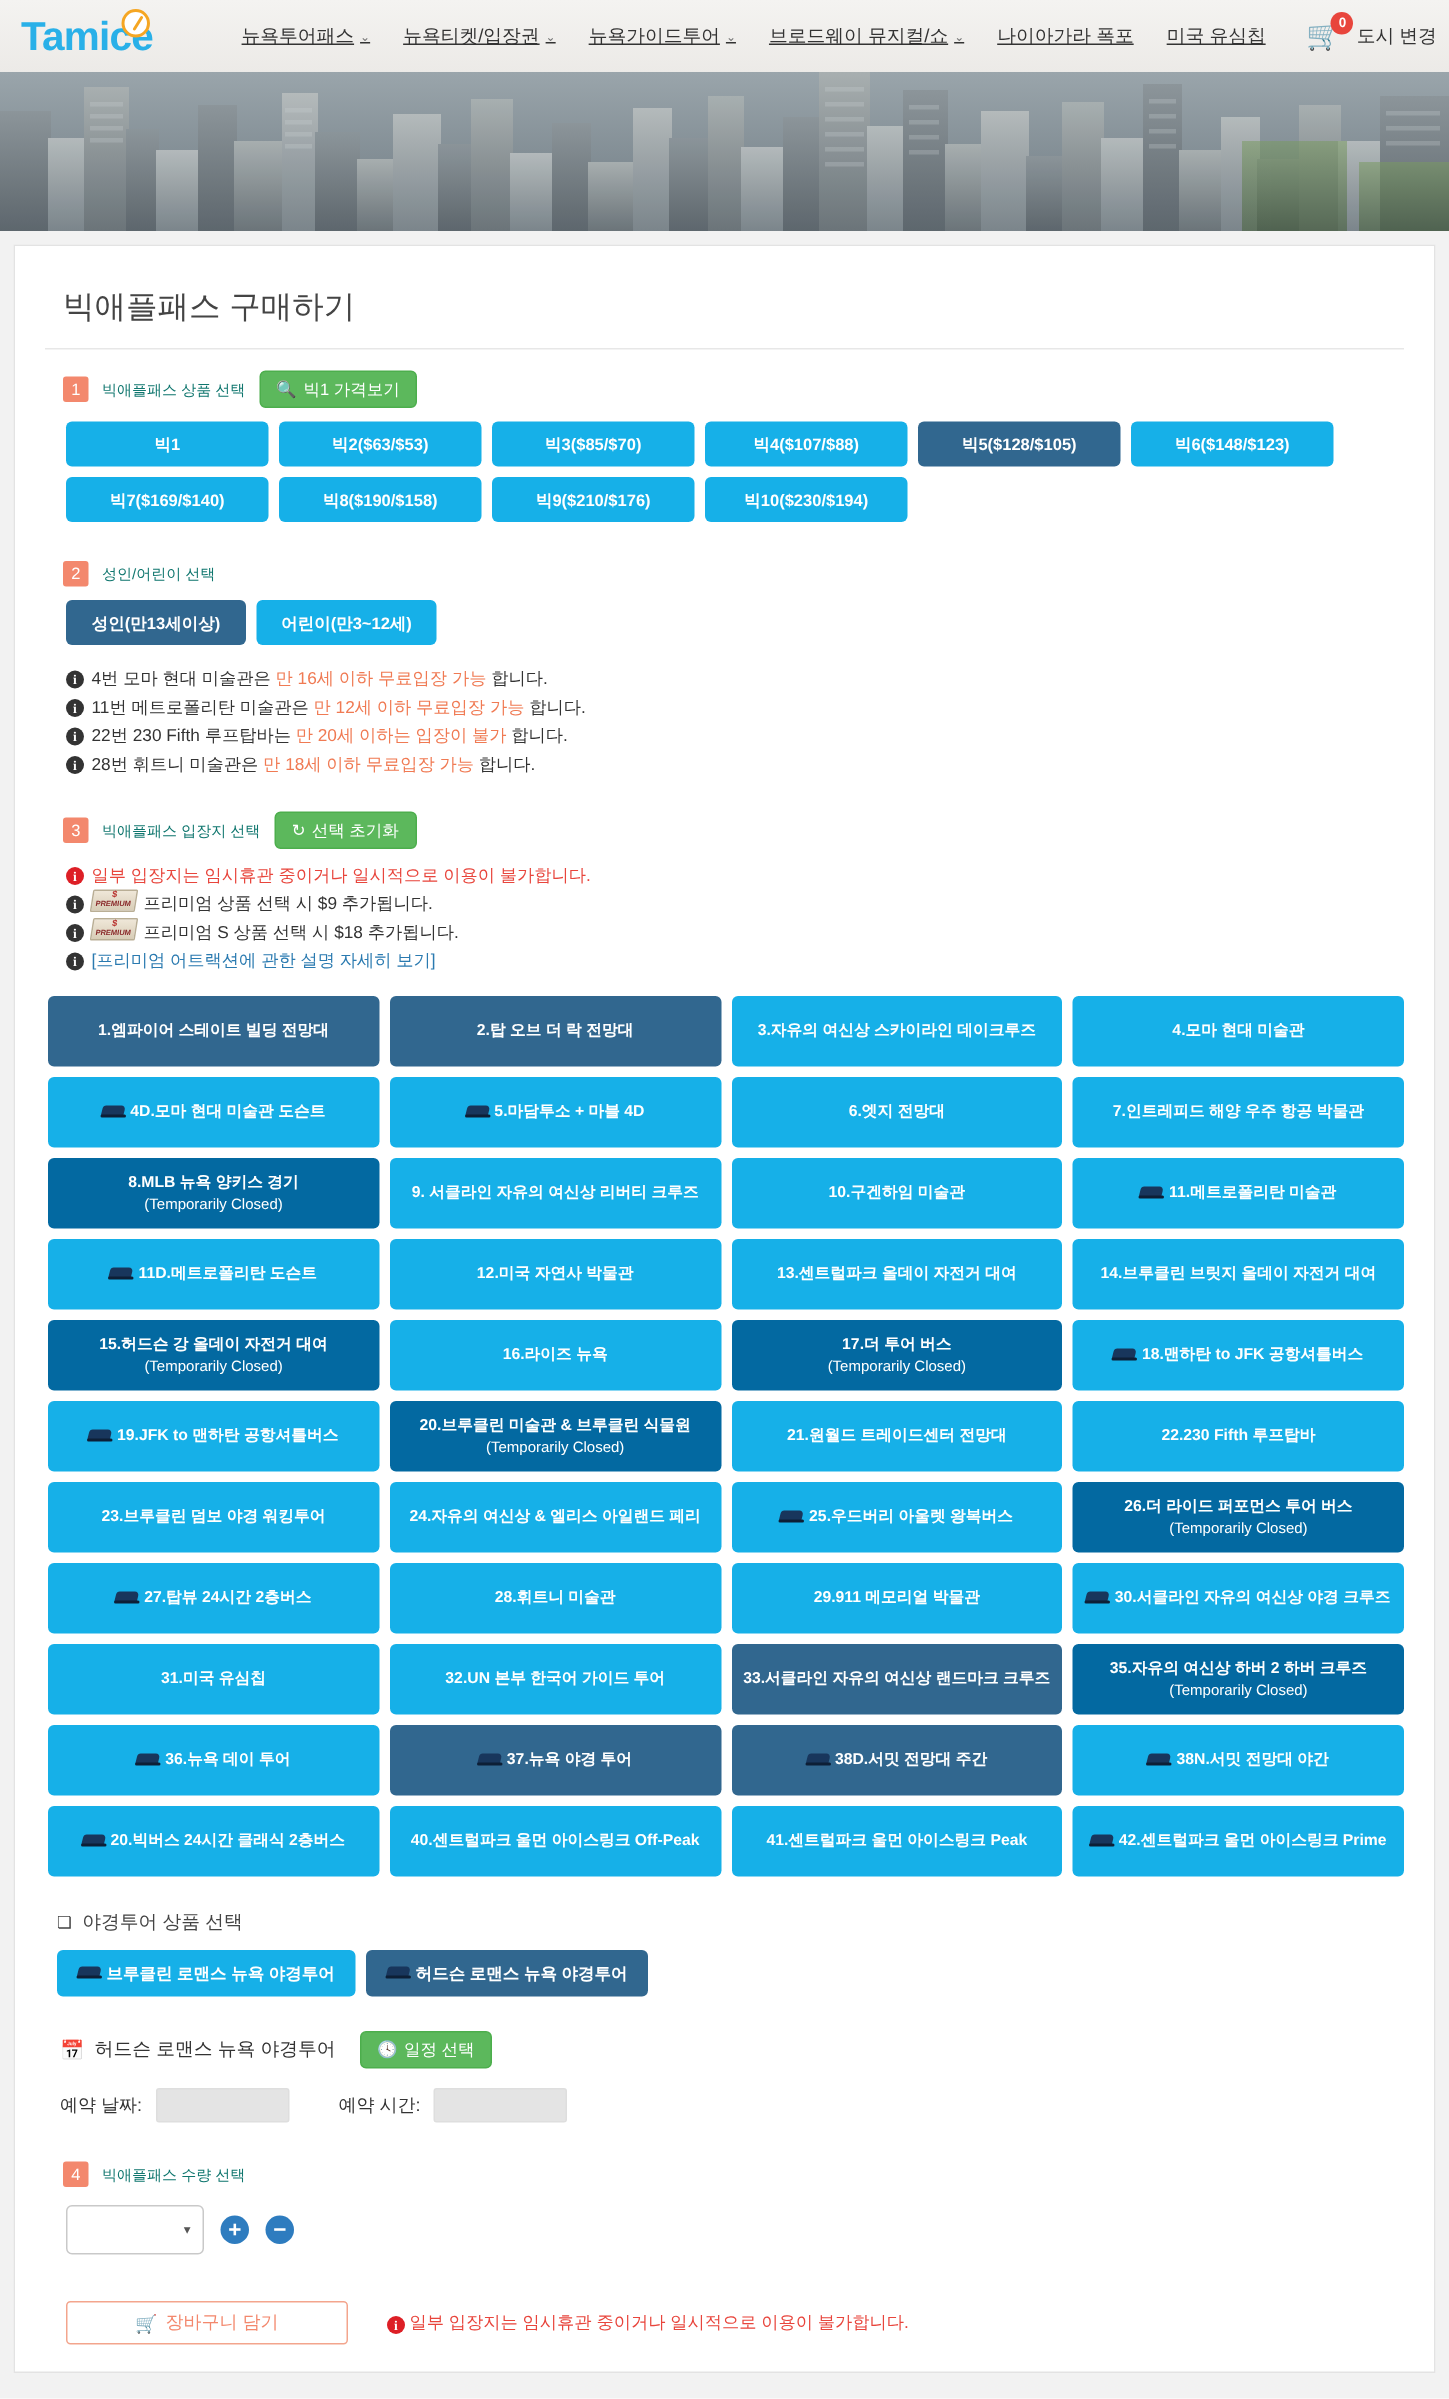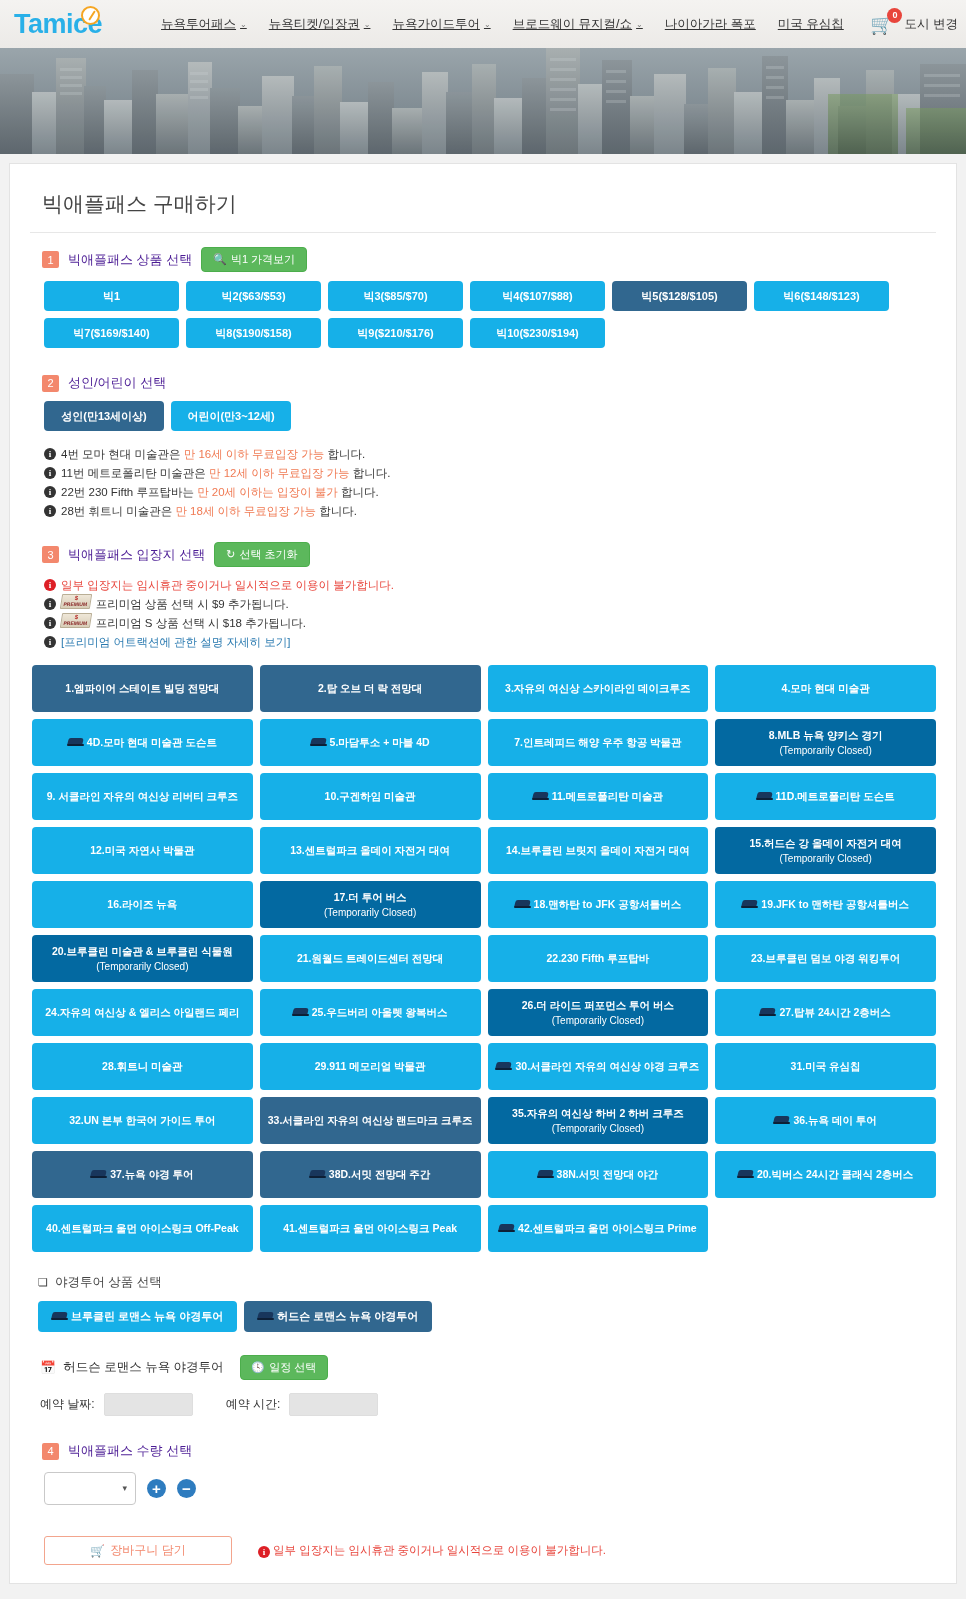--- a/index.html
+++ b/index.html
@@ -59,21 +59,21 @@
   }
   .page-title{ font-size:21px; color:#444; font-weight:normal; margin:4px 0 14px 12px; }
   .hr{ border:0; border-top:1px solid #e7e7e7; margin:0 0 14px 0; }
 
   .step-row{ display:flex; align-items:center; gap:9px; margin:0 0 9px 12px; }
   .step-num{
     width:17px; height:17px; background:#f3886d; color:#fff; font-size:11px;
     display:flex; align-items:center; justify-content:center; border-radius:2px;
     flex:0 0 auto; font-weight:normal;
   }
-  .step-label{ font-size:13px; color:#4c1d95; }
+  .step-label{ font-size:10px; color:#0f766e; }
   .green-btn{
     background:#5cb85c; border:1px solid #4cae4c; color:#fff; font-size:11px;
     padding:4px 11px; border-radius:4px; cursor:pointer; display:flex;
     align-items:center; gap:4px; white-space:nowrap;
   }
 
   
   .btn-grid{ display:flex; flex-wrap:wrap; gap:7px; margin:0 0 0 14px; }
   .opt-btn{
     background:#16b0e8; color:#fff; font-size:11px; font-weight:bold;
@@ -441,20 +441,25 @@
         </div>
       </div>
       <div class="attr">
         <div style="display: flex; align-items: center; justify-content: center; flex-wrap: wrap;">
           <span class="bus-ico"></span>
           <span>5.마담투소 + 마블 4D</span>
         </div>
       </div>
       <div class="attr">
         <div style="display: flex; align-items: center; justify-content: center; flex-wrap: wrap;">
+          <span>6.엣지 전망대</span>
+        </div>
+      </div>
+      <div class="attr">
+        <div style="display: flex; align-items: center; justify-content: center; flex-wrap: wrap;">
           <span>7.인트레피드 해양 우주 항공 박물관</span>
         </div>
       </div>
       <div class="attr closed">
         <div style="display: flex; align-items: center; justify-content: center; flex-wrap: wrap;">
           <span>8.MLB 뉴욕 양키스 경기</span>
           <span class="sub" style="width: 100%;">(Temporarily Closed)</span>
         </div>
       </div>
       <div class="attr">

